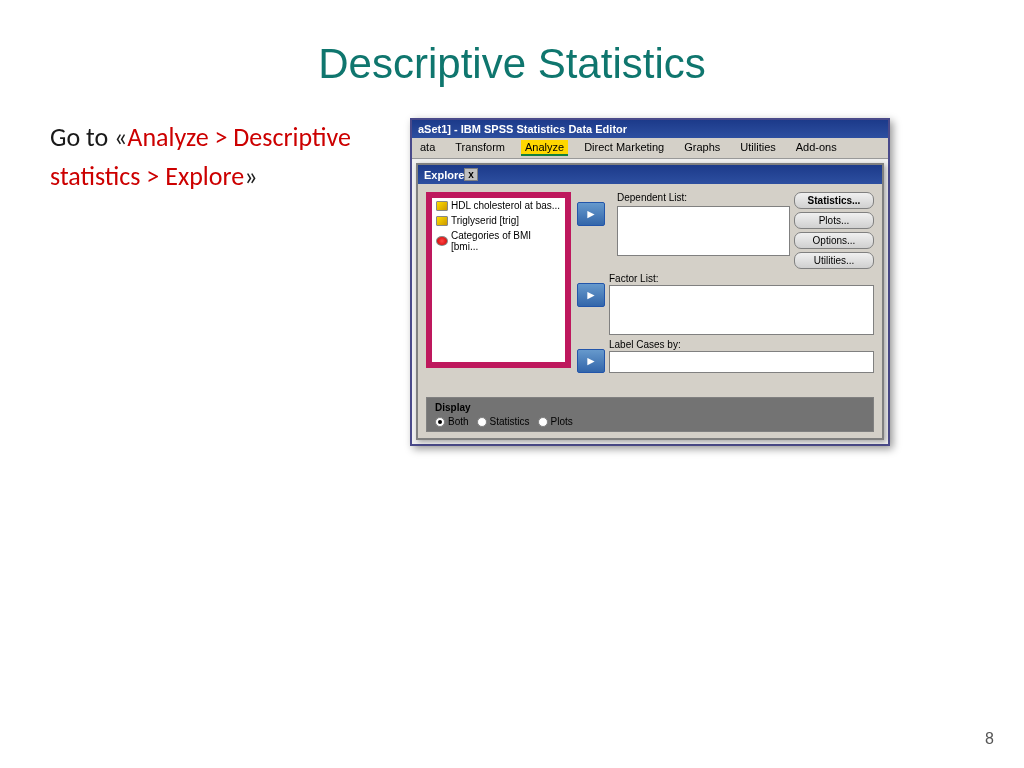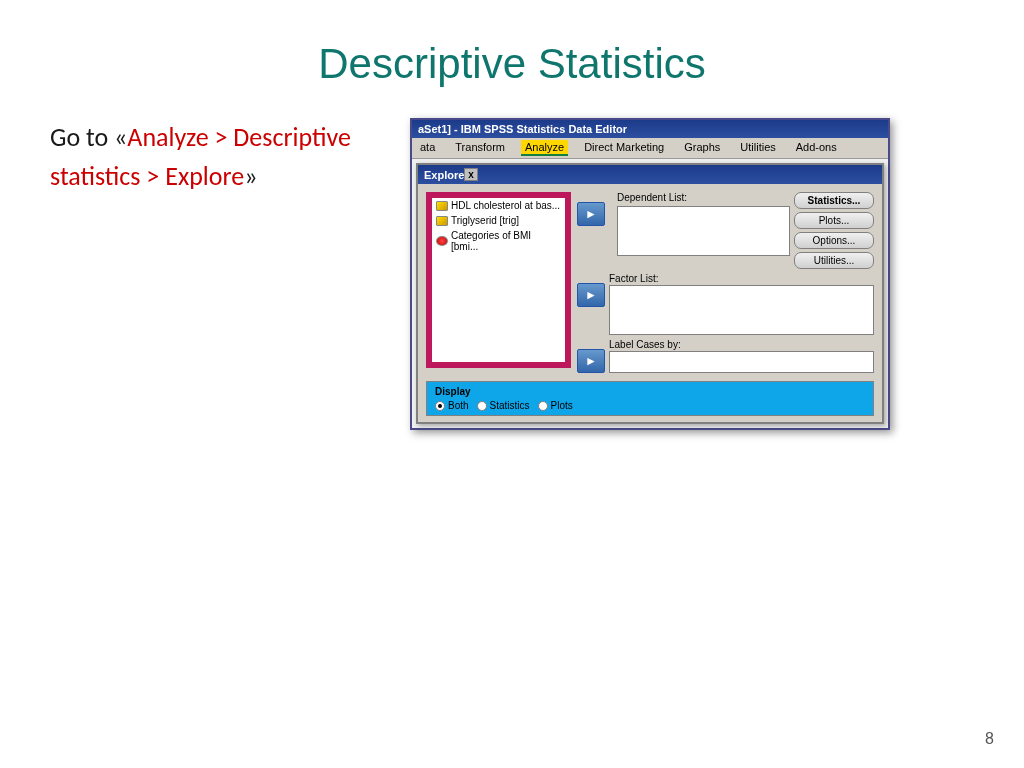--- a/index.html
+++ b/index.html
@@ -223,24 +223,24 @@
       cursor: pointer;
       text-align: center;
     }
 
     .action-btn:first-child {
       font-weight: bold;
     }
 
     
     .display-section {
-      margin: 0 8px 6px 8px;
+      margin: 16px 8px 6px 8px;
       border: 1px solid #808080;
       padding: 4px 8px;
-      background: #0ea5e9;
+      background: #737373;
     }
 
     .display-label {
       font-size: 10px;
       font-weight: bold;
       margin-bottom: 3px;
     }
 
     .radio-group {
       display: flex;

